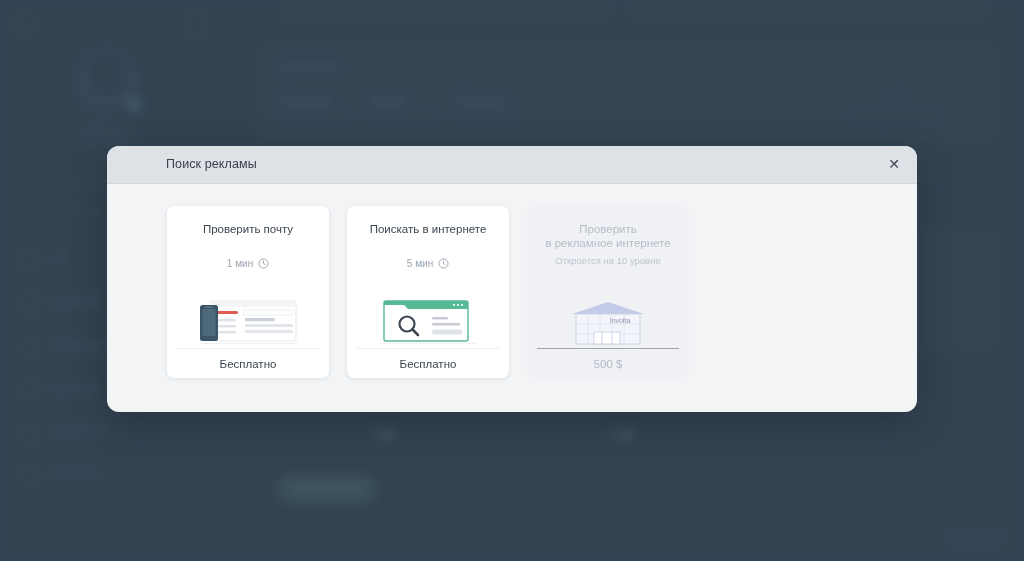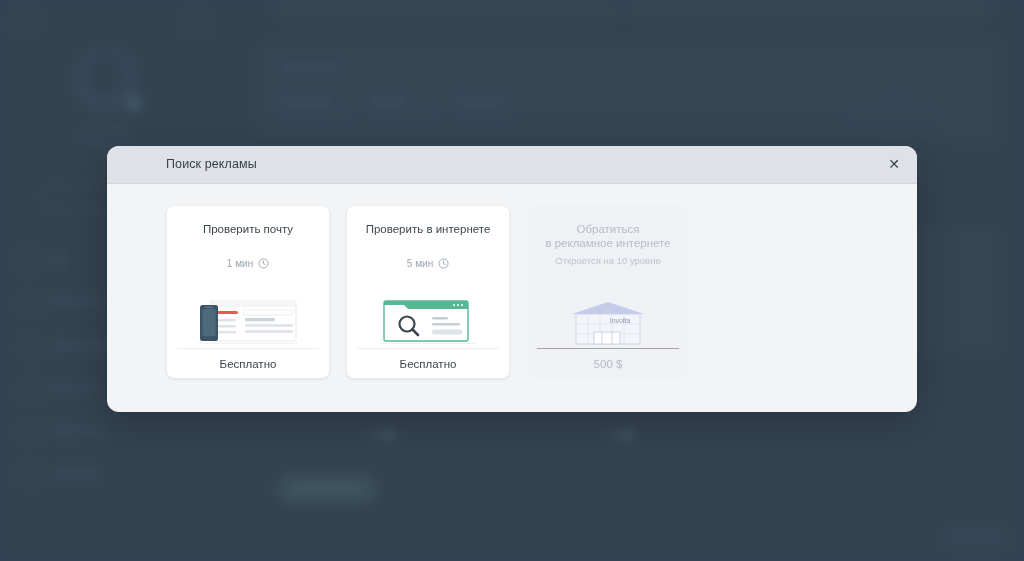--- a/index.html
+++ b/index.html
@@ -374,21 +374,21 @@
           <rect x="4" y="8" width="18" height="36" rx="2.5" fill="#3d5466"></rect>
           <rect x="6.5" y="12" width="13" height="27" rx="1" fill="#4d6a7d"></rect>
           <rect x="9" y="9.6" width="8" height="1.4" rx="0.7" fill="#5b7589"></rect>
           <rect x="2" y="46" width="100" height="0.8" fill="#edeff2"></rect>
         </svg>
       </div>
       <div class="card-foot">Бесплатно</div>
     </div>
 
     <div class="card">
-      <div class="card-title">Проверить в интернете</div>
+      <div class="card-title">Поискать в интернете</div>
       <div class="card-meta">
         <span>5 мин</span>
         <svg class="clock-ic" width="11" height="11" viewBox="0 0 12 12">
           <circle cx="6" cy="6" r="5" fill="none" stroke="#9aa4b0" stroke-width="1"></circle>
           <path d="M6 3.2V6l2 1.3" fill="none" stroke="#9aa4b0" stroke-width="1" stroke-linecap="round"></path>
         </svg>
       </div>
       <div class="illus">
         <svg width="100" height="50" viewBox="0 0 100 50">
           <rect x="6" y="4" width="84" height="40" rx="2" fill="#ffffff" stroke="#57b894" stroke-width="1.4"></rect>
@@ -402,21 +402,21 @@
           <rect x="54" y="26" width="28" height="2.6" rx="1.3" fill="#c8cdd4"></rect>
           <rect x="54" y="32.5" width="30" height="5" rx="1.6" fill="#dfe3e7"></rect>
           <rect x="2" y="46" width="96" height="0.8" fill="#edeff2"></rect>
         </svg>
       </div>
       <div class="card-foot">Бесплатно</div>
     </div>
 
     <div class="card locked">
       <div class="card-title">
-        <span>Обратиться</span><br>
+        <span>Проверить</span><br>
         <span>в рекламное интернете</span>
       </div>
       <div class="card-meta">
         <span>Откроется на 10 уровне</span>
       </div>
       <div class="illus">
         <svg width="92" height="52" viewBox="0 0 92 52">
           <path d="M46 6 L82 18 L10 18 Z" fill="#c3cbe8"></path>
           <rect x="14" y="18" width="64" height="30" fill="#f3f5fb" stroke="#ccd3e6" stroke-width="1"></rect>
           <g stroke="#dde2ee" stroke-width="0.8">

